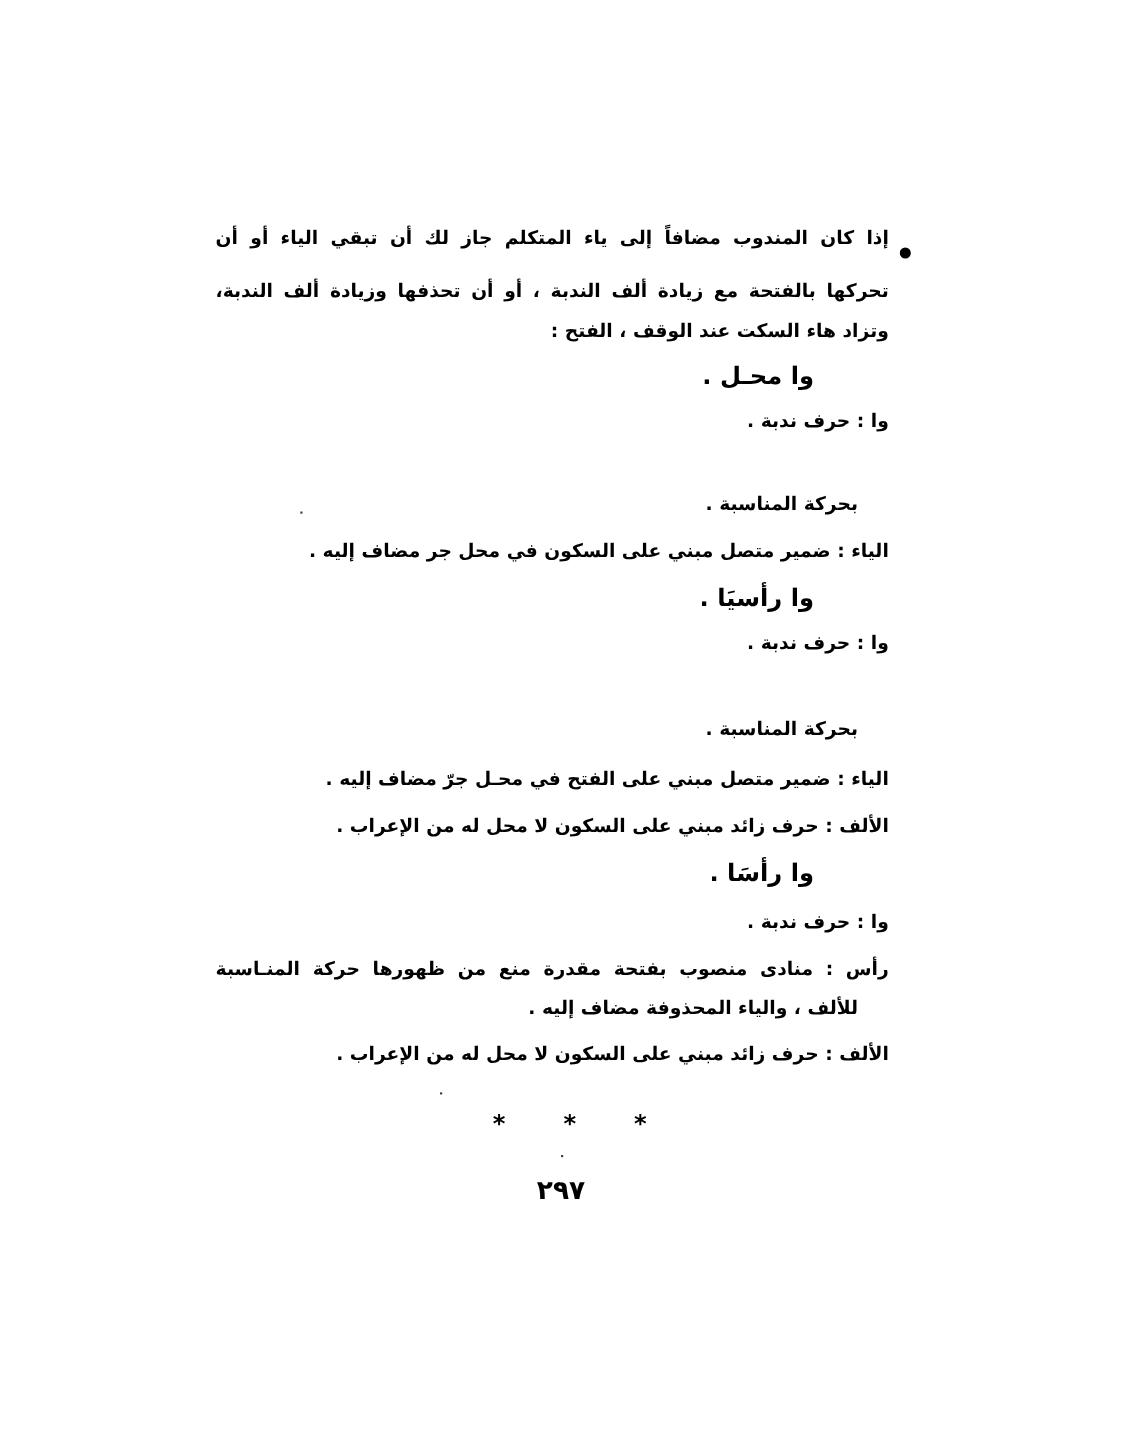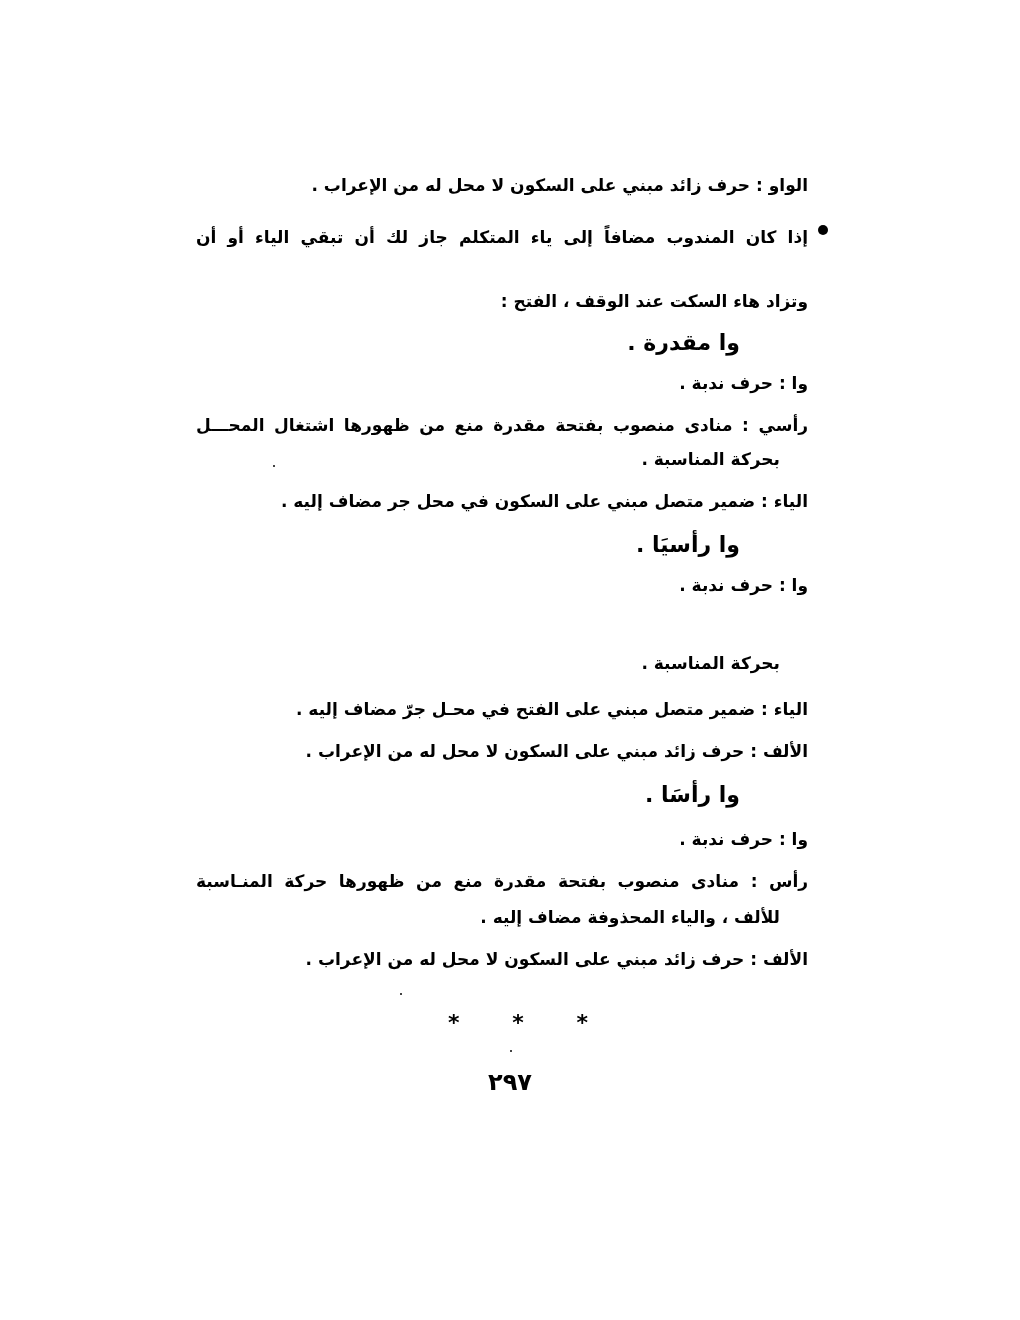--- a/index.html
+++ b/index.html
@@ -82,29 +82,28 @@
       width: 2px;
       height: 2px;
       background: #444;
     }
   </style>
 </head>
 <body>
 
 <div class="page">
 
-  <div class="line" style="top:172px;">الواو : حرف زائد مبني على السكون لا محل له من الإعراب .</div>
 
   <span class="bullet"></span>
-  <div class="line full" style="top:224px; right:212px;">إذا كان المندوب مضافاً إلى ياء المتكلم جاز لك أن تبقي الياء أو أن</div>
+  <div class="line full" style="top:204px; right:212px;">إذا كان المندوب مضافاً إلى ياء المتكلم جاز لك أن تبقي الياء أو أن</div>
+  <div class="line full" style="top:252px; right:212px;">تحركها بالفتحة مع زيادة ألف الندبة ، أو أن تحذفها وزيادة ألف الندبة،</div>
   <div class="line" style="top:288px;">وتزاد هاء السكت عند الوقف ، الفتح :</div>
 
-  <div class="example" style="top:328px;">وا مقدرة .</div>
+  <div class="example" style="top:328px;">وا محـل .</div>
   <div class="line" style="top:370px;">وا : حرف ندبة .</div>
-  <div class="line full" style="top:412px;">رأسي : منادى منصوب بفتحة مقدرة منع من ظهورها اشتغال المحـــل</div>
   <div class="line indent" style="top:446px;">بحركة المناسبة .</div>
   <div class="line" style="top:488px;">الياء : ضمير متصل مبني على السكون في محل جر مضاف إليه .</div>
 
   <div class="example" style="top:530px;">وا رأسيَا .</div>
   <div class="line" style="top:572px;">وا : حرف ندبة .</div>
   <div class="line indent" style="top:650px;">بحركة المناسبة .</div>
   <div class="line" style="top:696px; right:212px;margin-left:24px;">الياء : ضمير متصل مبني على الفتح في محـل جرّ مضاف إليه .</div>
   <div class="line" style="top:738px;">الألف : حرف زائد مبني على السكون لا محل له من الإعراب .</div>
 
   <div class="example" style="top:780px;text-align:center;">وا رأسَا .</div>

